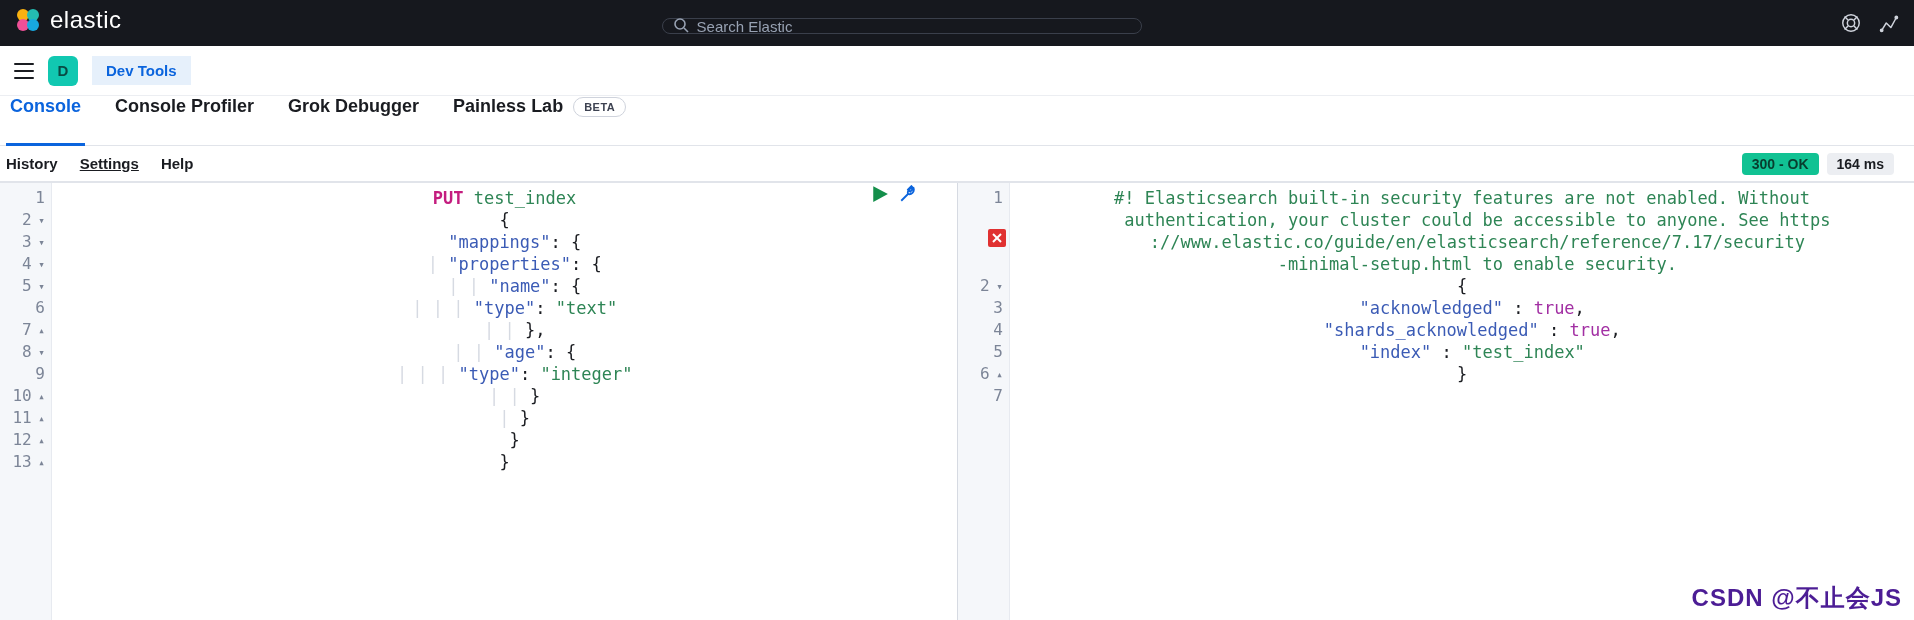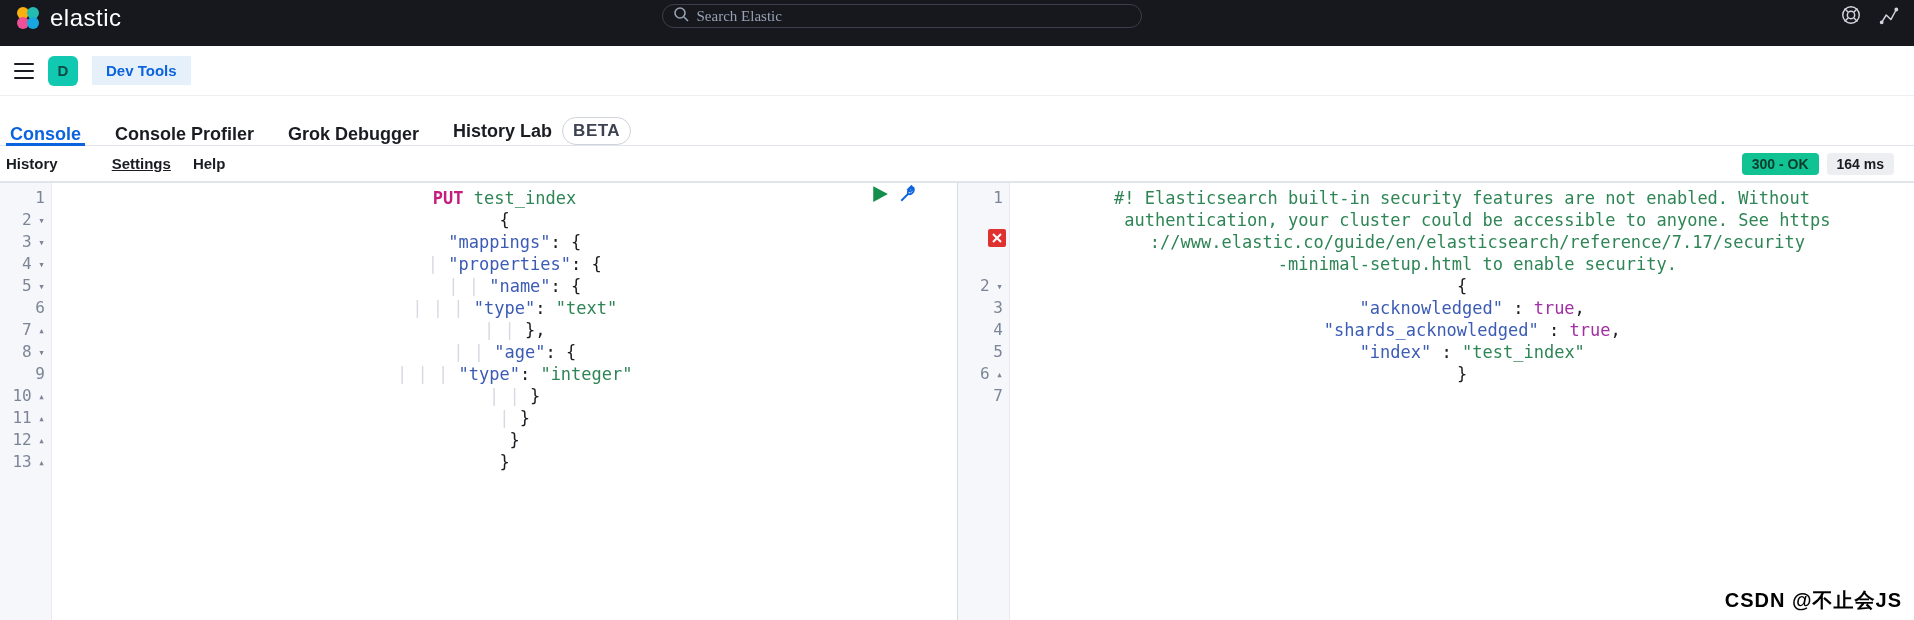--- a/index.html
+++ b/index.html
@@ -1,47 +1,47 @@
 <!DOCTYPE html>
 <html><head>
 <meta charset="utf-8">
 <style>
   * { box-sizing: border-box; margin: 0; padding: 0; }
   html, body { width: 100%; height: 100%; font-family: -apple-system, "Segoe UI", Helvetica, Arial, sans-serif; font-size: 14px; color:#1a1c21; }
   body { background:#fff; overflow:hidden; }
 
   
-  .topbar { height:46px; background:#16181e; display:flex; align-items:flex-start; padding:4px 14px; color:#fff; }
+  .topbar { height:46px; background:#16181e; display:flex; align-items:flex-end; padding:12px 14px; color:#fff; }
   .logo-wrap { display:flex; align-items:center; gap:8px; }
   .logo-mark { display:flex; }
   .logo-text { font-size:24px; font-weight:500; letter-spacing:0.5px; color:#fff; }
   .topbar .spacer-left { width:540px; }
-  .search-box { flex:0 0 480px; height:24px; border:1px solid #3a3f4b; border-radius:14px; display:flex; align-items:center; padding:0 10px; color:#98a2b3; gap:8px; font-size:15px;font-family:Liberation Serif, serif; }
+  .search-box { flex:0 0 480px; height:16px; border:1px solid #3a3f4b; border-radius:14px; display:flex; align-items:center; padding:0 10px; color:#98a2b3; gap:8px; font-size:15px; }
   .topbar .spacer-right { flex:1; }
   .topbar-ico { width:22px; height:22px; margin-left:16px; display:flex; align-items:center; justify-content:center; color:#cfd3dc; }
   .topbar-ico svg { width:22px; height:22px; }
 
   
   .subhdr { height:50px; display:flex; align-items:center; padding:0 14px; gap:14px; border-bottom:1px solid #eceef2; }
   .burger { width:20px; height:20px; display:flex; flex-direction:column; justify-content:space-between; padding:2px 0; cursor:pointer; }
   .burger span { height:2px; background:#1a1c21; border-radius:1px; }
   .space-badge { width:30px; height:30px; border-radius:6px; background:#11c8b1; color:#094b44; font-weight:700; display:flex; align-items:center; justify-content:center; font-size:15px; }
   .crumb-pill { background:#e6f0fb; color:#0b64dd; font-weight:600; font-size:15px; padding:6px 14px; border-radius:0; }
 
   
   .tabs { height:50px; display:flex; align-items:flex-end; padding:0 6px; border-bottom:1px solid #e1e4ea; gap:26px; }
-  .tab { padding:0 4px 0 4px; font-size:18px; font-weight:700; color:#1a1c21; cursor:pointer; position:relative; display:flex; align-items:center; gap:10px;justify-content:center; }
+  .tab { padding:0 4px 28px 4px; font-size:18px; font-weight:700; color:#1a1c21; cursor:pointer; position:relative; display:flex; align-items:center; gap:10px;justify-content:center; }
   .tab.active { color:#0b64dd; }
   .tab.active::after { content:""; position:absolute; left:0; right:0; bottom:-1px; height:3px; background:#0b64dd; }
-  .beta-badge { font-size:17px; font-weight:700; color:#3d4251; border:1px solid #cfd3dc; border-radius:14px; padding:3px 10px; letter-spacing:0.5px; }
+  .beta-badge { font-size:11px; font-weight:700; color:#3d4251; border:1px solid #cfd3dc; border-radius:14px; padding:3px 10px; letter-spacing:0.5px; }
 
   
   .toolrow { height:36px; display:flex; align-items:center; padding:0 6px; border-bottom:1px solid #e1e4ea; }
   .toolrow .links { display:flex; gap:22px; font-weight:700; font-size:15px;align-items:flex-end; }
-  .toolrow .links .ul { text-decoration:underline;margin-left:32px; }
+  .toolrow .links .ul { text-decoration:underline; }
   .toolrow .flex { flex:1; }
   .status-pill { background:#11c293; color:#083d2e; font-weight:700; font-size:14px; padding:3px 10px; border-radius:4px; margin-right:8px; }
   .time-pill  { background:#eceef2; color:#1a1c21; font-weight:700; font-size:14px; padding:3px 10px; border-radius:4px; margin-right:14px; }
 
   
   .split { display:flex; height:calc(100% - 46px - 50px - 50px - 36px); border-top:1px solid #e1e4ea; position:relative; }
   .pane { flex:1 1 50%; position:relative; overflow:hidden; font-family: "Menlo","Consolas",monospace; font-size:17px; line-height:22px; }
   .pane + .pane { border-left:1px solid #d6dae2; }
   .gutter { position:absolute; left:0; top:0; bottom:0; width:52px; background:#f5f7fa; border-right:1px solid #e7eaf0; text-align:right; padding:4px 6px 0 0; color:#7c8597; font-size:16px; }
   .gutter div { height:22px; }
@@ -56,21 +56,21 @@
   .tok-bool   { color:#a22fa3; }
   .tok-punct  { color:#1a1c21; }
   .tok-comment{ color:#2e8555; }
   .guide { color:#d6dae2; }
 
   .run-icons { position:absolute; top:2px; right:40px; display:flex; gap:10px; }
   .run-icons svg { width:18px; height:18px; }
   .err-badge { position:absolute; left:30px; top:46px; width:18px; height:18px; background:#e03131; display:flex; align-items:center; justify-content:center; border-radius:2px; }
   .err-badge svg{ width:12px; height:12px; }
 
-  .watermark { position:absolute; right:12px; bottom:6px; color:#000000; font-size:20px; font-weight:600; letter-spacing:1px; pointer-events:none; }
+  .watermark { position:absolute; right:12px; bottom:6px; color:#4c1d95; font-size:24px; font-weight:600; letter-spacing:1px; pointer-events:none; }
 </style>
 </head>
 <body>
 
 <div class="topbar">
   <div class="logo-wrap">
     <span class="logo-mark">
       <svg width="28" height="26" viewBox="0 0 28 26">
         <ellipse cx="9" cy="8" rx="6" ry="6" fill="#f9b110"></ellipse>
         <ellipse cx="19" cy="8" rx="6" ry="6" fill="#24bbb1"></ellipse>
@@ -124,21 +124,21 @@
   <div class="tab active">
       <span>Console</span>
     </div>
   <div class="tab">
       <span>Console Profiler</span>
     </div>
   <div class="tab">
       <span>Grok Debugger</span>
     </div>
   <div class="tab">
-    <span>History Lab</span>
+    <span>Painless Lab</span>
     <span class="beta-badge">BETA</span>
   </div>
 </div>
 
 <div class="toolrow">
   <div class="links">
     <span>History</span>
     <span class="ul">Settings</span>
     <span>Help</span>
   </div>

